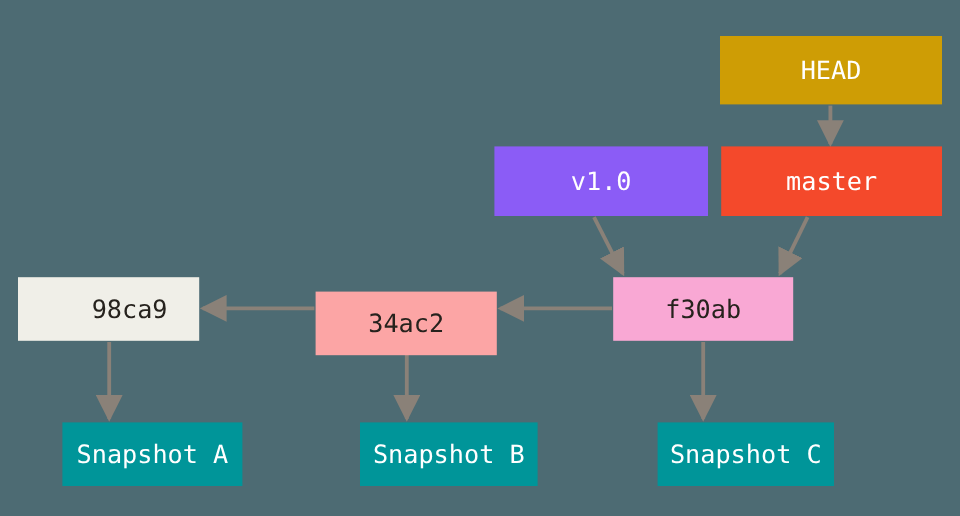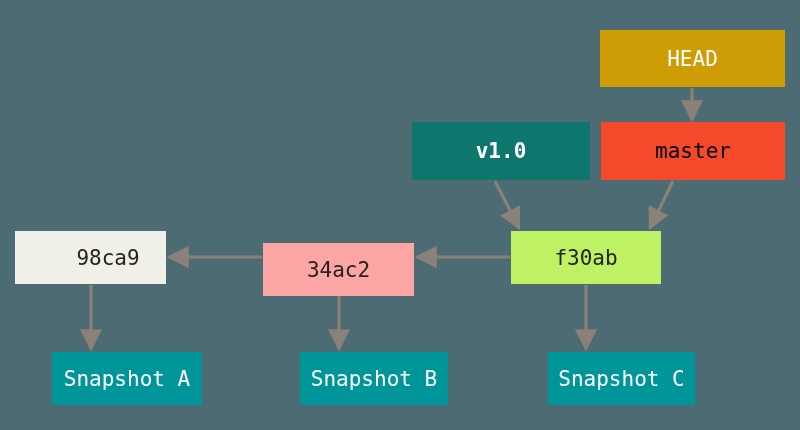--- a/index.html
+++ b/index.html
@@ -82,29 +82,29 @@
 
     <line x1="91" y1="285" x2="91" y2="349" stroke="#8a8178" stroke-width="3.2" marker-end="url(#arrowhead)"></line>
 
     <line x1="339" y1="285" x2="339" y2="349" stroke="#8a8178" stroke-width="3.2" marker-end="url(#arrowhead)"></line>
 
     <line x1="586" y1="285" x2="586" y2="349" stroke="#8a8178" stroke-width="3.2" marker-end="url(#arrowhead)"></line>
   </svg>
 
   <div class="node node-head" id="node-head" style="left: 600px; top: 30px; width: 185px; height: 57px; background: rgb(206, 157, 5); color: rgb(255, 255, 255);">HEAD</div>
 
-  <div class="node node-ref" id="node-tag_v10" style="left: 412px; top: 122px; width: 178px; height: 58px; background: #0f766e; color: rgb(255, 255, 255); font-weight: bold;">v1.0</div>
+  <div class="node node-ref" id="node-tag_v10" style="left: 412px; top: 122px; width: 178px; height: 58px; background: #8b5cf6; color: rgb(255, 255, 255);">v1.0</div>
 
-  <div class="node node-ref" id="node-branch_master" style="left: 601px; top: 122px; width: 184px; height: 58px; background: rgb(244, 73, 43); color: #000000;">master</div>
+  <div class="node node-ref" id="node-branch_master" style="left: 601px; top: 122px; width: 184px; height: 58px; background: rgb(244, 73, 43); color: #ffffff;">master</div>
 
   <div class="node node-commit" id="node-commit_98ca9" style="left: 15px; top: 231px; width: 151px; height: 53px; background: rgb(240, 239, 232); color: rgb(38, 34, 29); padding-left: 35px;">98ca9</div>
 
   <div class="node node-commit" id="node-commit_34ac2" style="left: 263px; top: 243px; width: 151px; height: 53px; background: #fca5a5; color: rgb(38, 34, 29);">34ac2</div>
 
-  <div class="node node-commit" id="node-commit_f30ab" style="left: 511px; top: 231px; width: 150px; height: 53px; background: #bef264; color: rgb(38, 34, 29);">f30ab</div>
+  <div class="node node-commit" id="node-commit_f30ab" style="left: 511px; top: 231px; width: 150px; height: 53px; background: #f9a8d4; color: rgb(38, 34, 29);">f30ab</div>
 
   <div class="node node-snapshot" id="node-snapshot_a" style="left: 16px; top: 352px; width: 150px; height: 53px; background: rgb(0, 149, 153); color: rgb(255, 255, 255);">Snapshot A</div>
 
   <div class="node node-snapshot" id="node-snapshot_b" style="left: 264px; top: 352px; width: 148px; height: 53px; background: rgb(0, 149, 153); color: rgb(255, 255, 255);">Snapshot B</div>
 
   <div class="node node-snapshot" id="node-snapshot_c" style="left: 512px; top: 352px; width: 147px; height: 53px; background: rgb(0, 149, 153); color: rgb(255, 255, 255);">Snapshot C</div>
 
 </div>
 
 </body></html>

